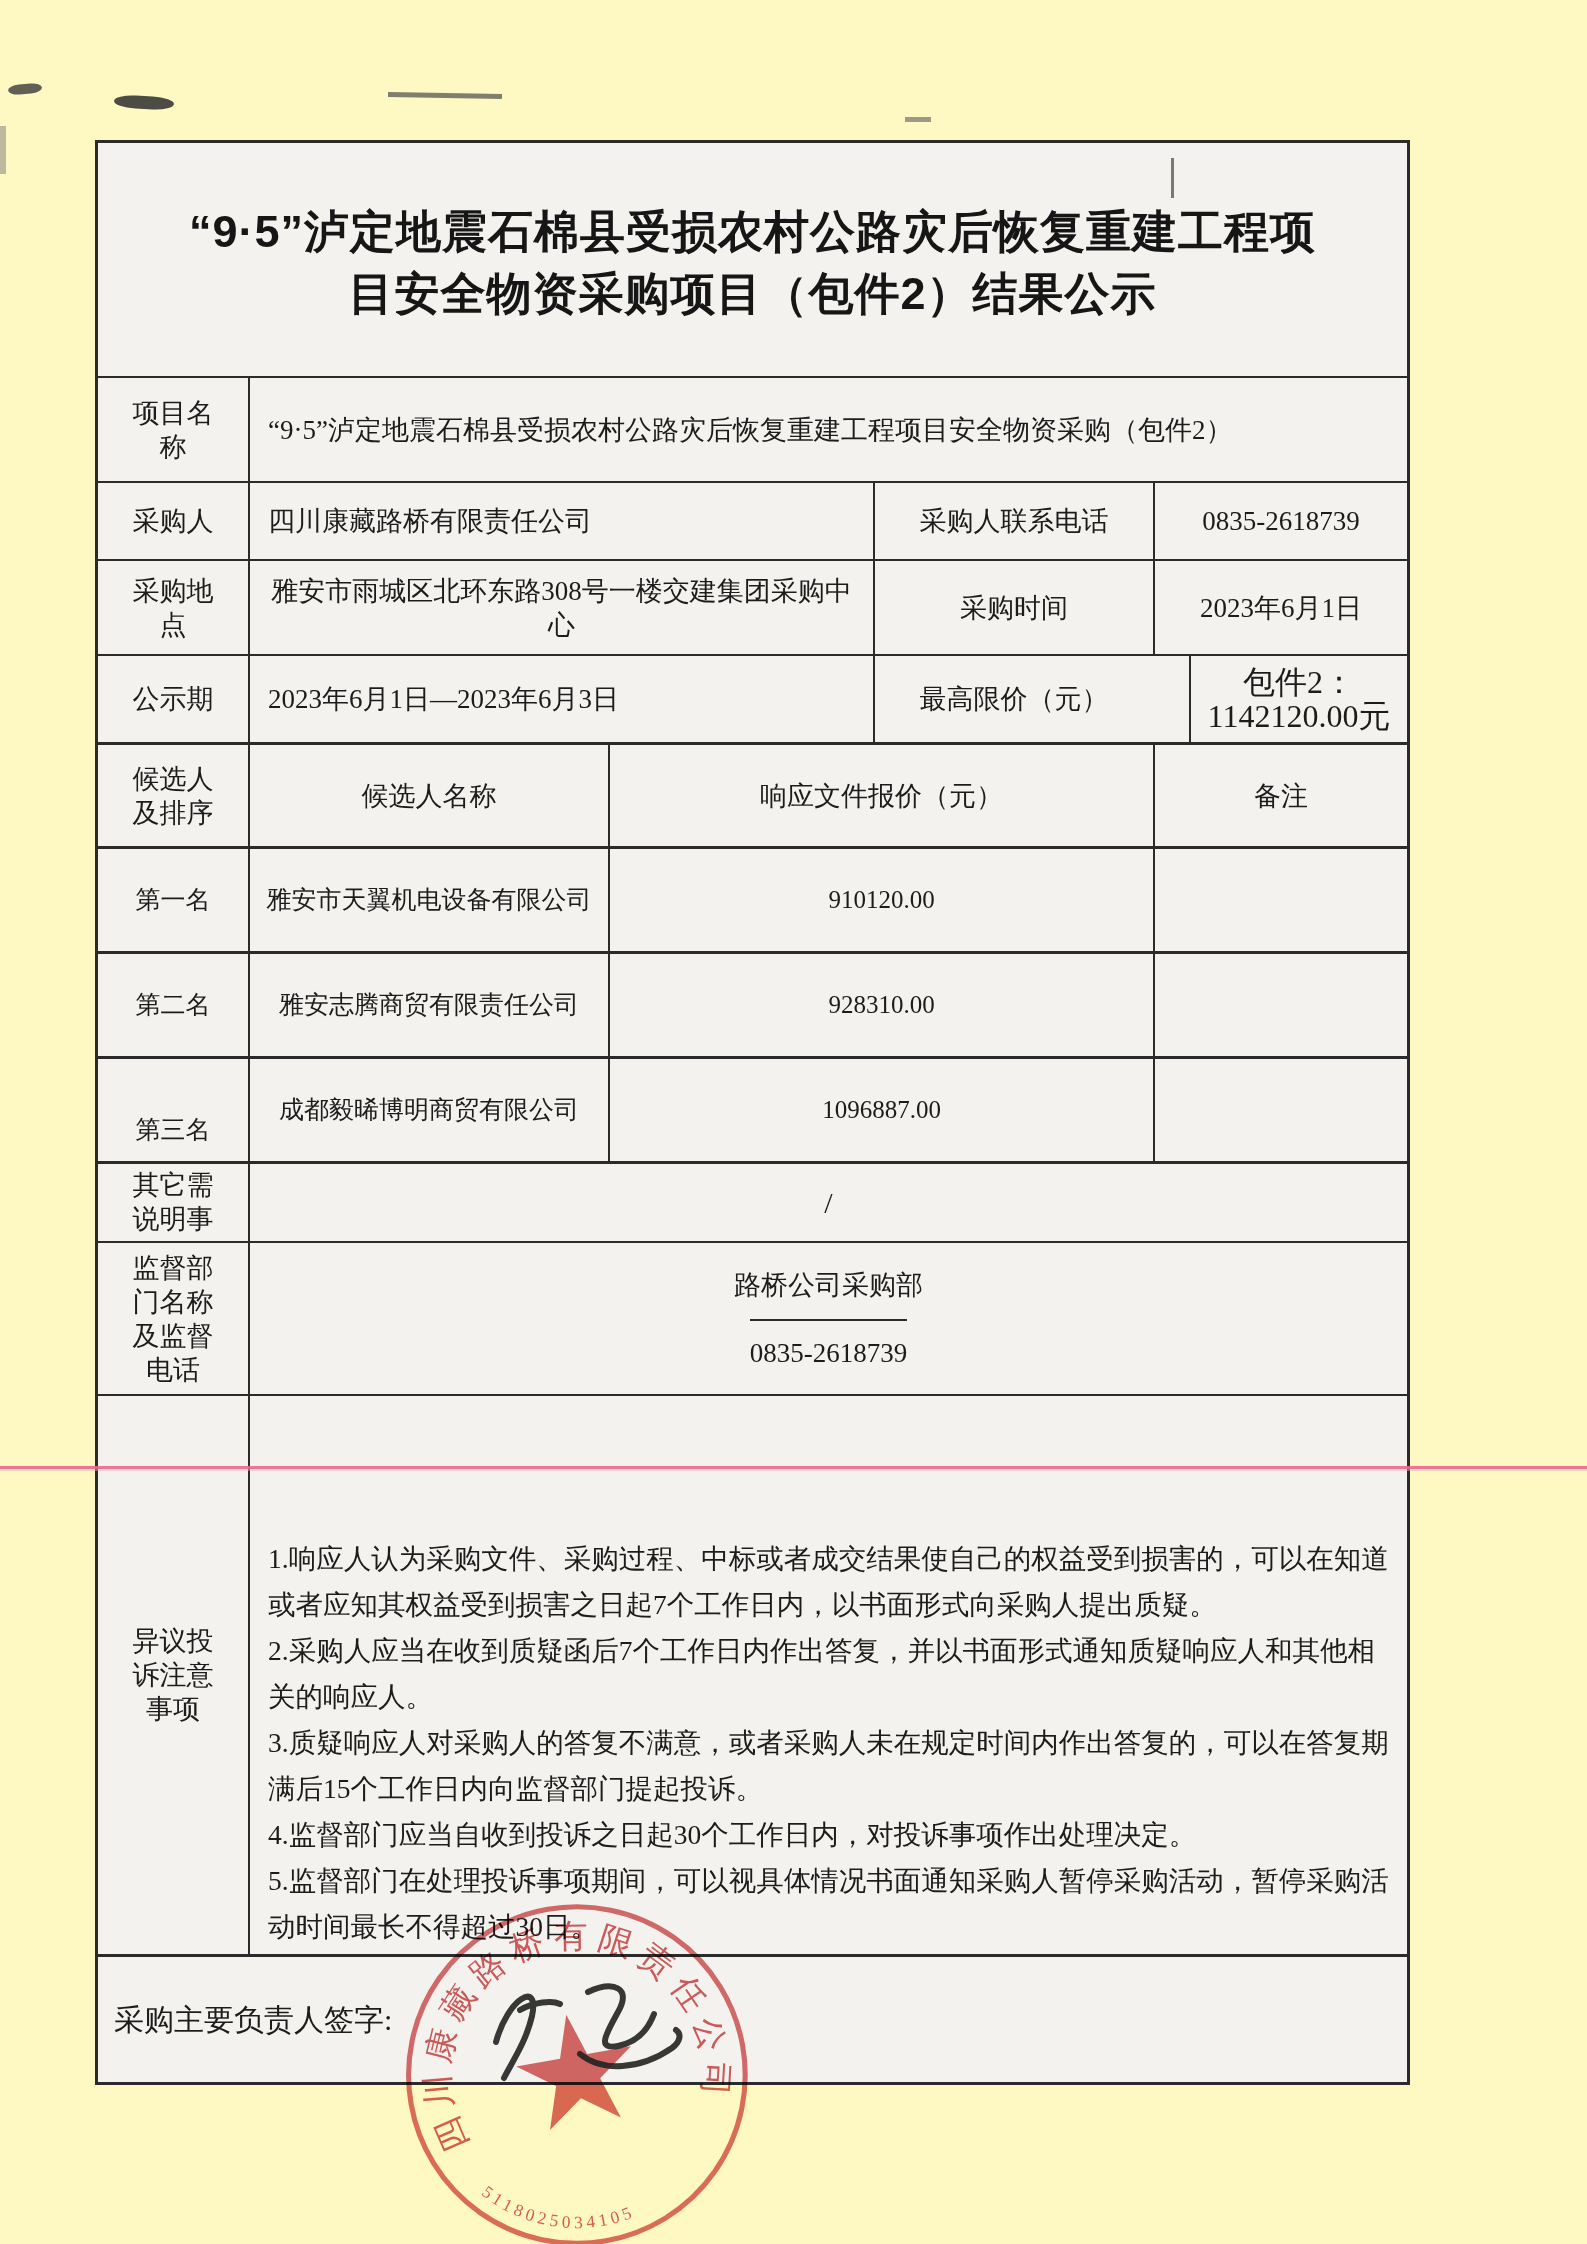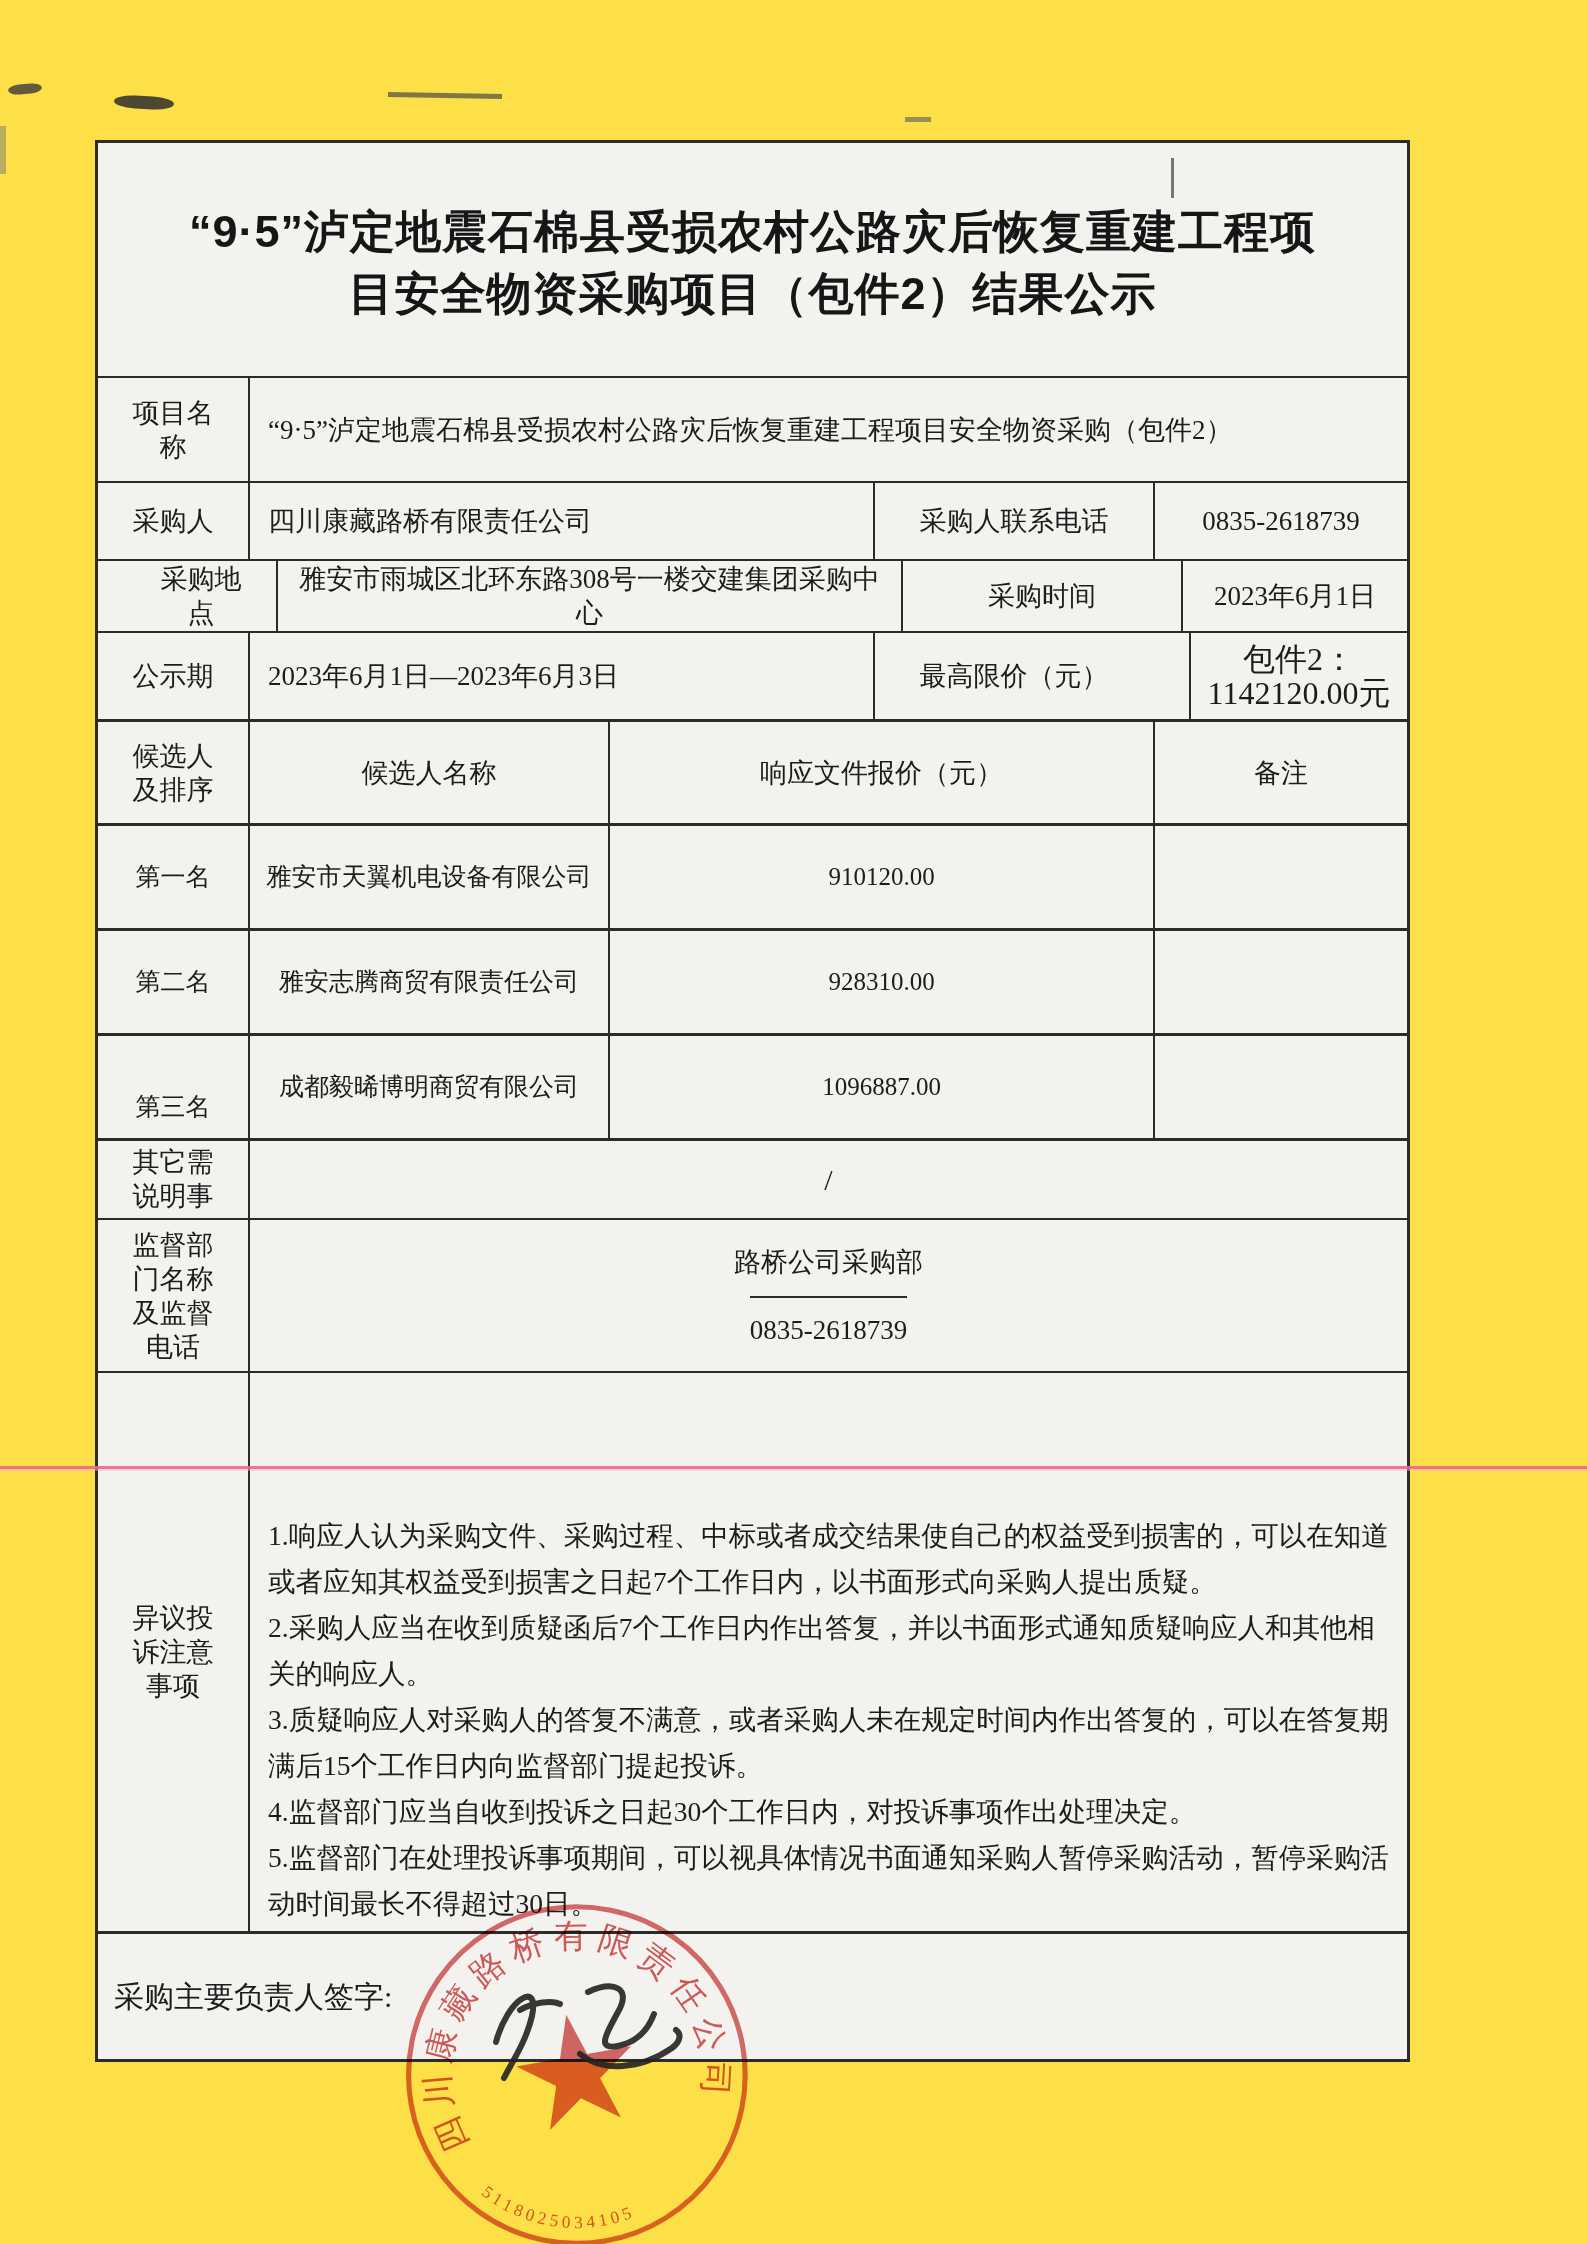--- a/index.html
+++ b/index.html
@@ -1,18 +1,18 @@
 <!DOCTYPE html>
 <html><head>
 <meta charset="utf-8">
 <style>
   html,body{margin:0;padding:0;background:#d8d6d2;}
   .page{
     position:relative;width:1587px;height:2244px;
-    background:#fde047;overflow:hidden;
+    background:#fef9c3;overflow:hidden;
     font-family:"Liberation Serif", serif;color:#1c1c1c;
   }
   .tbl{
     position:absolute;left:95px;top:140px;width:1315px;
     border:3px solid #2b2b2b;background:#f3f2ef;box-sizing:border-box;z-index:1;
   }
   .row{display:flex;border-top:2px solid #2b2b2b;box-sizing:border-box;align-items:stretch;}
   .row.first{border-top:none;}
   .row.thick{border-top-width:3px;}
   .cell{
@@ -20,21 +20,21 @@
     display:flex;align-items:center;justify-content:center;
     font-size:27px;line-height:34px;
   }
   .cell.nol{border-left:none;}
   .label{flex:0 0 150px;text-align:center;padding:0 22px;font-size:27px;}
   .grow{flex:1 1 auto;min-width:0;}
   .left{justify-content:flex-start;text-align:center;padding:0 18px;}
   .center{text-align:center;padding:0 6px;}
   
   .h-title{height:233px;} .h-r1{height:105px;} .h-r2{height:78px;}
-  .h-r3{height:72px;padding-left:28px;} .h-r4{height:88px;} .h-ch{height:104px;}
+  .h-r3{height:95px;} .h-r4{height:88px;} .h-ch{height:104px;}
   .h-cand{height:105px;} .h-other{height:80px;} .h-sup{height:153px;}
   .h-obj{height:560px;} .h-sig{height:128px;}
 
   .title-cell{
     font-family:"Liberation Sans", sans-serif;font-weight:700;
     font-size:45px;line-height:62px;letter-spacing:1px;
     text-align:center;padding:6px 88px 0 88px;color:#161616;
   }
   .clip-label{align-items:flex-start;overflow:hidden;padding-top:4px;}
   .subcol{display:flex;flex-direction:column;}

